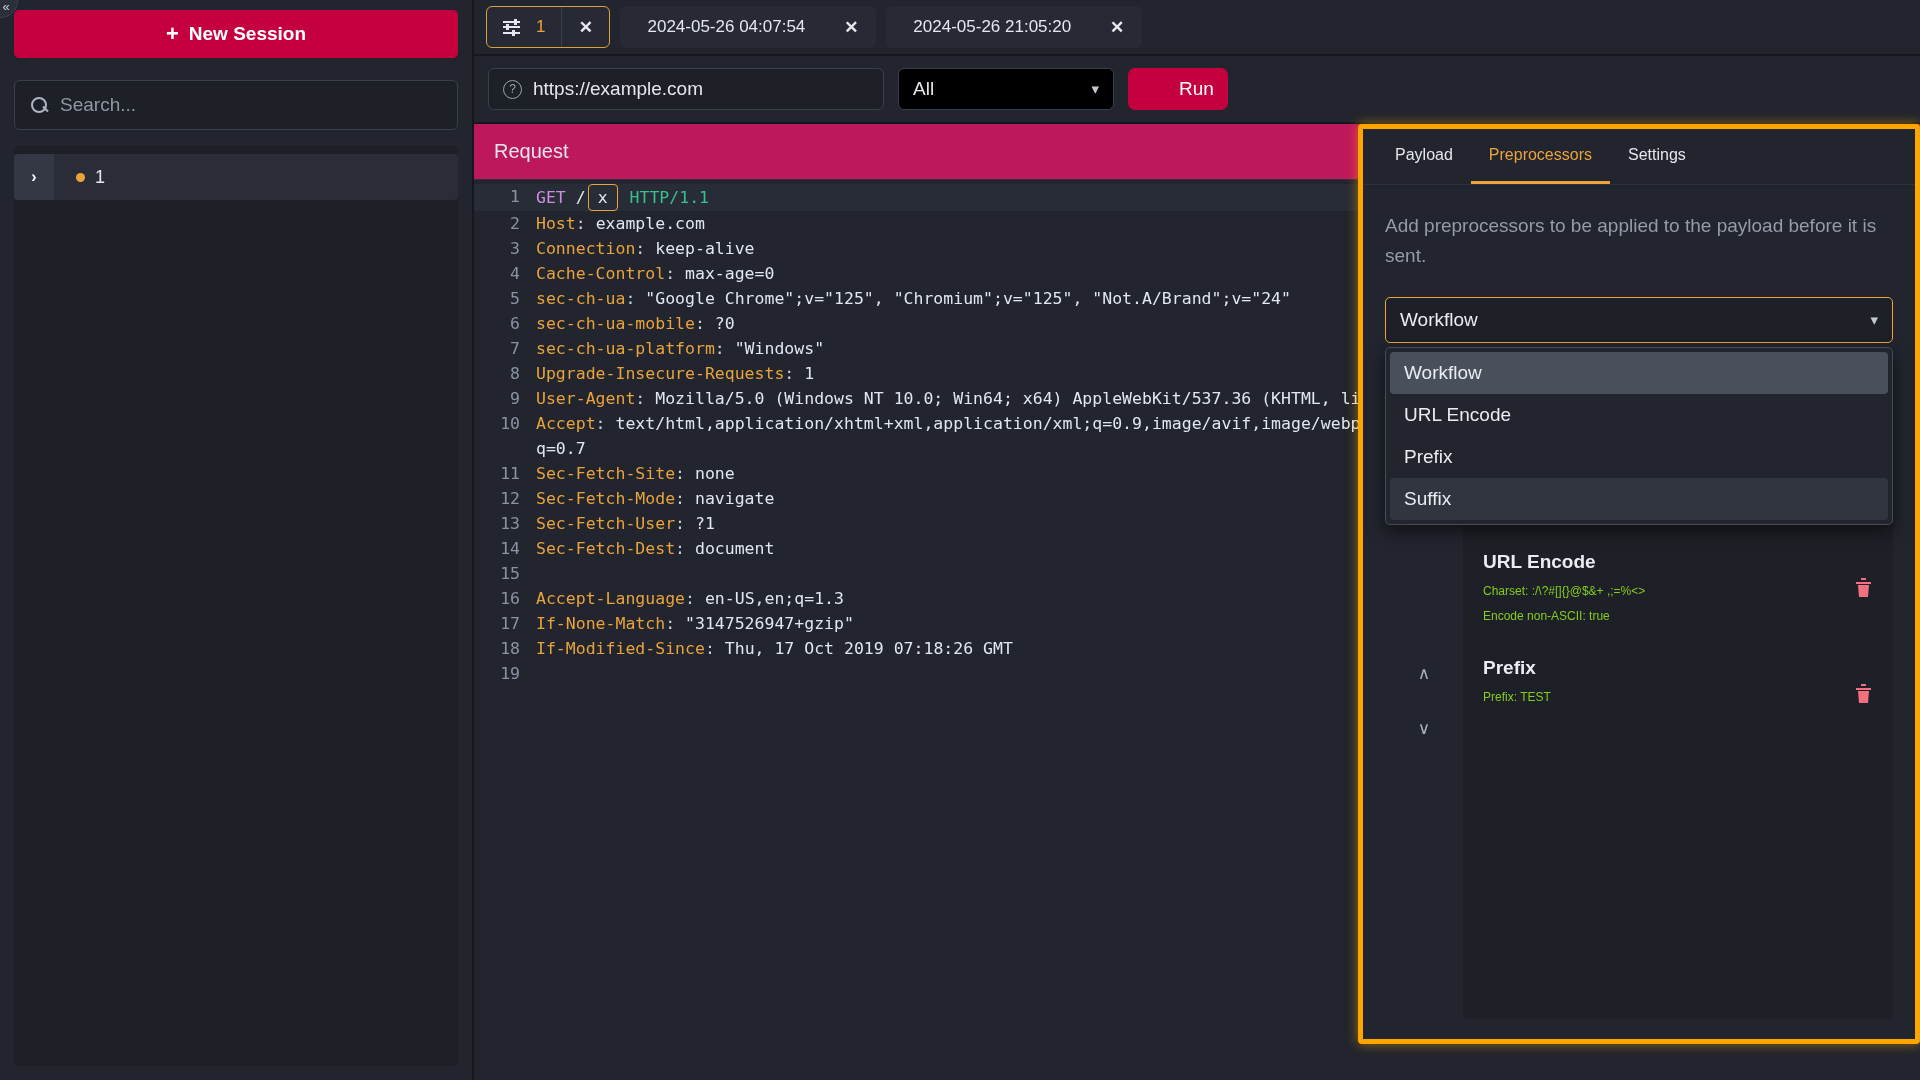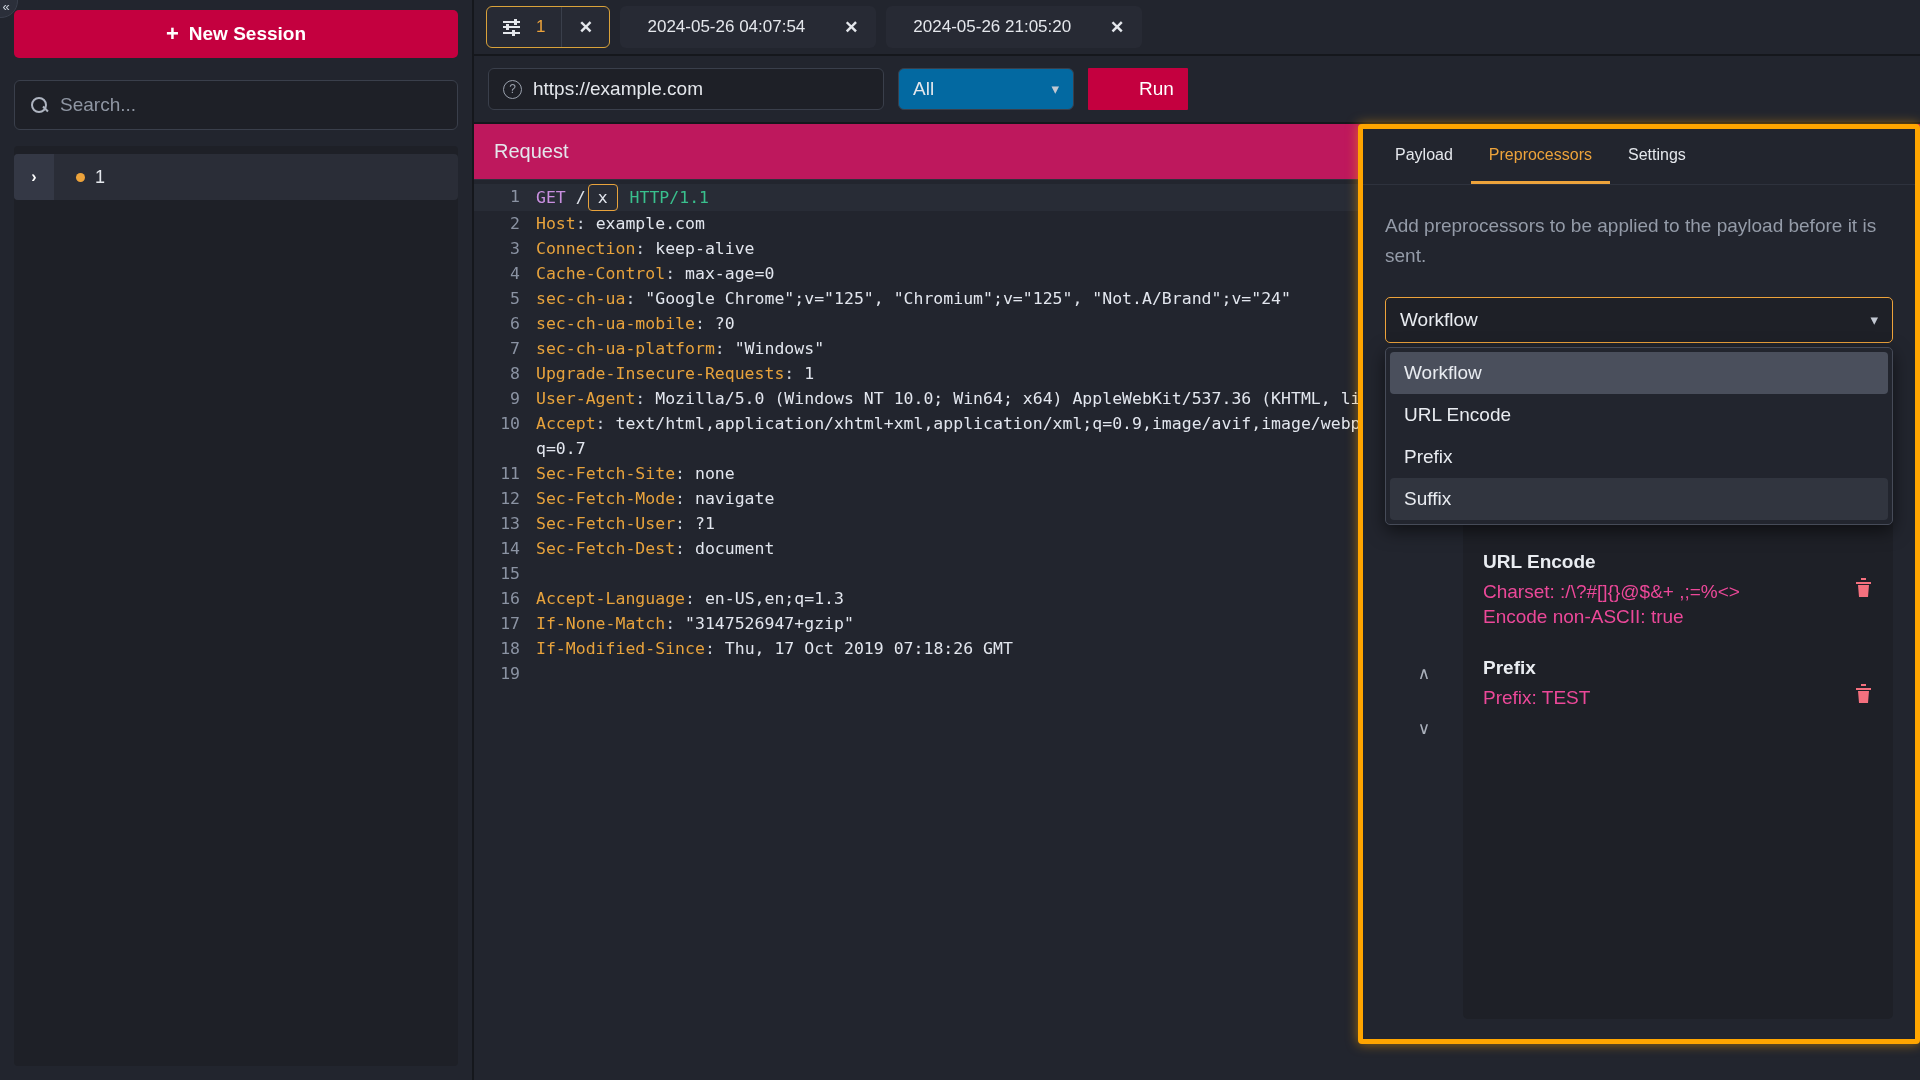--- a/index.html
+++ b/index.html
@@ -115,28 +115,28 @@
     background: #1e2027; border: 1px solid #3a3f4b; border-radius: 6px;
     display: flex; align-items: center; gap: 11px; padding: 0 14px;
   }
   .q-icon {
     width: 19px; height: 19px; border-radius: 50%; border: 1.6px solid #9aa1ad;
     color: #9aa1ad; font-size: 12px; display: flex; align-items: center; justify-content: center;
     flex: 0 0 19px; line-height: 1;
   }
   .url-input .val { color: #e4e7ec; font-size: 19px; }
   .select-all {
-    width: 176px; height: 42px; background: #0369a1;
+    width: 216px; height: 42px; background: #000000;
     border: 1px solid #3a3f4b; border-radius: 6px;
     display: flex; align-items: center; justify-content: space-between;
     padding: 0 14px; color: #e4e7ec; font-size: 19px; cursor: pointer;
   }
   .run-btn {
     width: 100px; height: 42px; background: #c4003f; color: #fff;
-    border: none; border-radius: 1px; font-size: 19px; cursor: pointer; padding-left: 37px;
+    border: none; border-radius: 7px; font-size: 19px; cursor: pointer; padding-left: 37px;
   }
 
   .request-panel { flex: 1; background: #be185d; display: flex; flex-direction: column; min-height: 0; }
   .request-head {
     height: 56px; display: flex; align-items: center; justify-content: space-between;
     padding: 0 18px 0 20px; border-bottom: 1px solid #2e323d;
   }
   .request-head .title { color: #e4e7ec; font-size: 20px; }
   .rh-btns { display: flex; align-items: center; gap: 8px; }
   .gbtn {
@@ -215,21 +215,21 @@
   }
   .arrows span { cursor: pointer; }
   .active-box {
     flex: 1; background: #1e2027; border-radius: 5px; padding: 18px 20px; margin-bottom: 20px;
     min-width: 0;
   }
   .active-title { color: #b9bfca; font-size: 19px; font-weight: bold; margin-bottom: 26px; }
   .pp-item { display: flex; align-items: flex-start; justify-content: space-between; margin-bottom: 28px; }
   .pp-item .txt { min-width: 0; }
   .pp-item .nm { color: #e9ecf1; font-size: 19px; font-weight: bold; margin-bottom: 6px; }
-  .pp-item .dt { color: #ec4899; font-size: 19px; line-height: 25px; }
+  .pp-item .dt { color: #84cc16; font-size: 12px; line-height: 25px; }
   .trash { flex: 0 0 auto; margin-left: 10px; cursor: pointer; margin-top: 26px; }
 </style>
 </head>
 <body>
 
 <div class="app">
 
   <div class="sidebar">
     <div class="collapse-handle">«</div>
 

